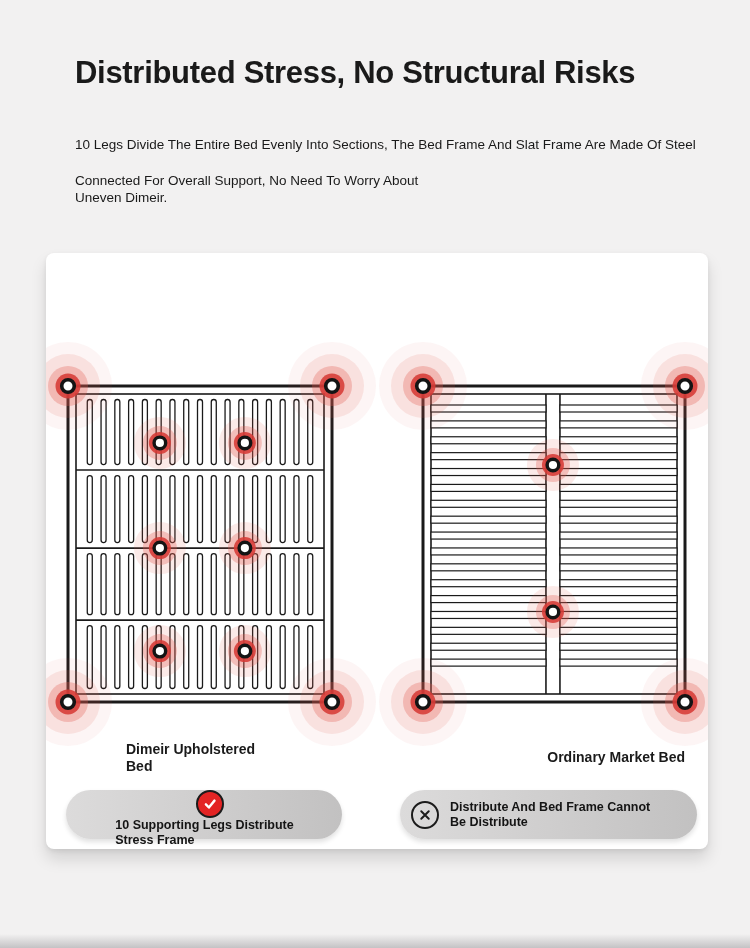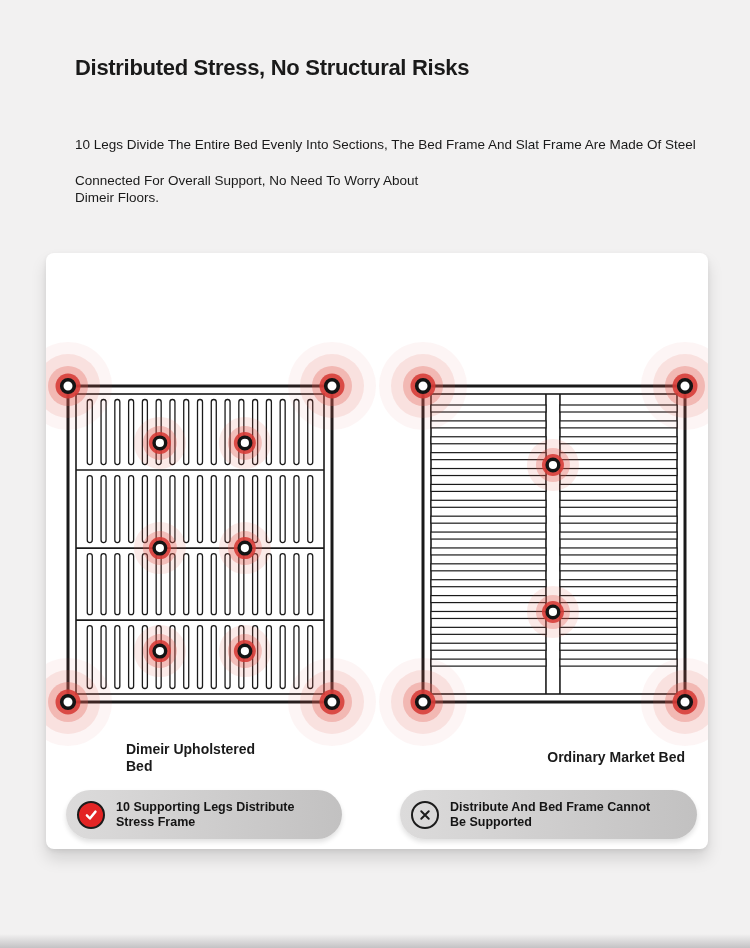--- a/index.html
+++ b/index.html
@@ -7,21 +7,21 @@
   body { font-family:"Liberation Sans","DejaVu Sans",sans-serif; }
 
   .page {
     position:relative; width:750px; height:948px;
     overflow:hidden;
   }
 
   
   .page-title {
     position:absolute; left:75px; top:55px;
-    font-size:22px; font-weight:bold; letter-spacing:-0.3px;
+    font-size:31px; font-weight:bold; letter-spacing:-0.3px;
   }
   .intro-p1 {
     position:absolute; left:75px; top:136px; width:645px;
     font-size:13.5px; font-weight:normal; line-height:17px;
   }
   .intro-p2 {
     position:absolute; left:75px; top:173px; width:440px;
     font-size:13.5px; font-weight:normal; line-height:16.5px;
   }
 
@@ -69,21 +69,21 @@
 </style>
 </head>
 <body>
 
 <div class="page" style="background: rgb(242, 241, 241); color: rgb(26, 26, 26);">
 
   <h1 class="page-title">Distributed Stress, No Structural Risks</h1>
 
   <p class="intro-p1">10 Legs Divide The Entire Bed Evenly Into Sections, The Bed Frame And Slat Frame Are Made Of Steel</p>
 
-  <p class="intro-p2"><span>Connected For Overall Support, No Need To Worry About</span><br><span>Dimeir Floors.</span></p>
+  <p class="intro-p2"><span>Connected For Overall Support, No Need To Worry About</span><br><span>Uneven Dimeir.</span></p>
 
   <section class="card" style="background: rgb(255, 255, 255);">
 
     <svg id="diagram-svg" width="662" height="674" viewBox="0 0 662 674">
         <g>
           <rect x="22" y="133" width="264" height="316" fill="none" stroke="#1a1a1a" stroke-width="3"></rect>
           <rect x="30" y="141" width="248" height="300" fill="none" stroke="#1a1a1a" stroke-width="1.6"></rect>
           <line x1="30" y1="217.056" x2="278" y2="217.056" stroke="#1a1a1a" stroke-width="1.6"></line>
           <line x1="30" y1="295.108" x2="278" y2="295.108" stroke="#1a1a1a" stroke-width="1.6"></line>
           <line x1="30" y1="367.156" x2="278" y2="367.156" stroke="#1a1a1a" stroke-width="1.6"></line>
@@ -299,35 +299,35 @@
             <circle cx="639" cy="449" r="12.5" fill="#d63a35" opacity="0.88"></circle>
             <circle cx="639" cy="449" r="6.3" fill="#fff" stroke="#141414" stroke-width="3.6"></circle>
           </g>
         </g>
       </svg>
 
     <div class="bed-label left"><span>Dimeir Upholstered</span><br><span>Bed</span></div>
 
     <div class="bed-label right">Ordinary Market Bed</div>
 
-    <div class="pill left" style="background: linear-gradient(90deg, rgb(220, 219, 219), rgb(194, 193, 193));">
+    <div class="pill left" style="background: linear-gradient(90deg, rgb(220, 219, 219), rgb(194, 193, 193)); flex-direction: column;">
       <span class="icon-circle check" style="background: rgb(227, 36, 36);">
         <svg viewBox="0 0 24 24">
           <path d="M6.5 12.5l4 4.2 7.5-9.2" fill="none" stroke="#ffffff" stroke-width="3.2" stroke-linecap="round" stroke-linejoin="round"></path>
         </svg>
       </span>
       <span class="pill-text"><span>10 Supporting Legs Distribute</span><br><span>Stress Frame</span></span>
     </div>
 
     <div class="pill right" style="background: linear-gradient(90deg, rgb(220, 219, 219), rgb(194, 193, 193));">
       <span class="icon-circle cross">
         <svg viewBox="0 0 24 24">
           <path d="M7 7l10 10M17 7L7 17" fill="none" stroke="#1b1b1b" stroke-width="2.6" stroke-linecap="round"></path>
         </svg>
       </span>
-      <span class="pill-text"><span>Distribute And Bed Frame Cannot</span><br><span>Be Supported</span></span>
+      <span class="pill-text"><span>Distribute And Bed Frame Cannot</span><br><span>Be Distribute</span></span>
     </div>
 
   </section>
 
   <div class="bottom-fade"></div>
 
 </div>
 
 </body></html>

